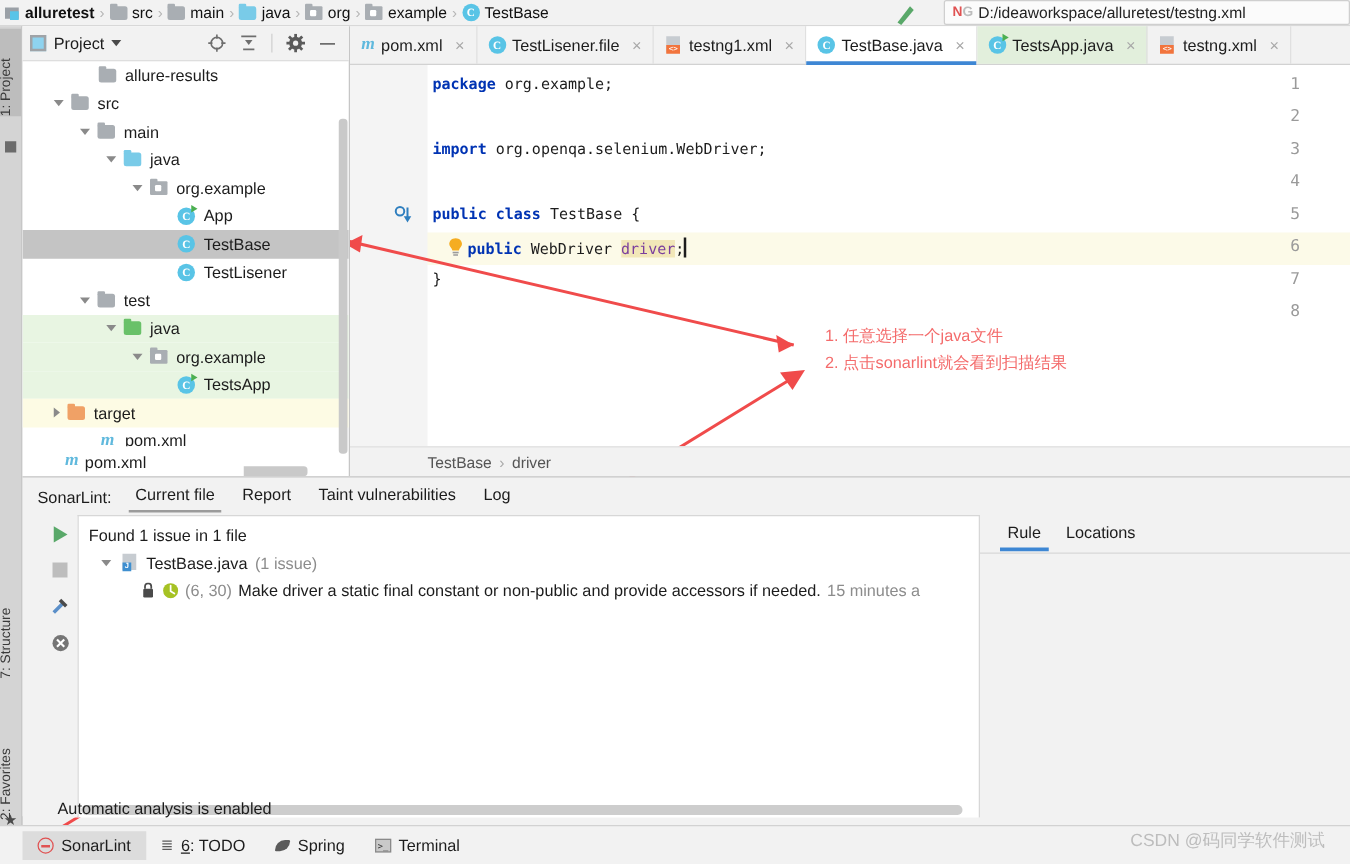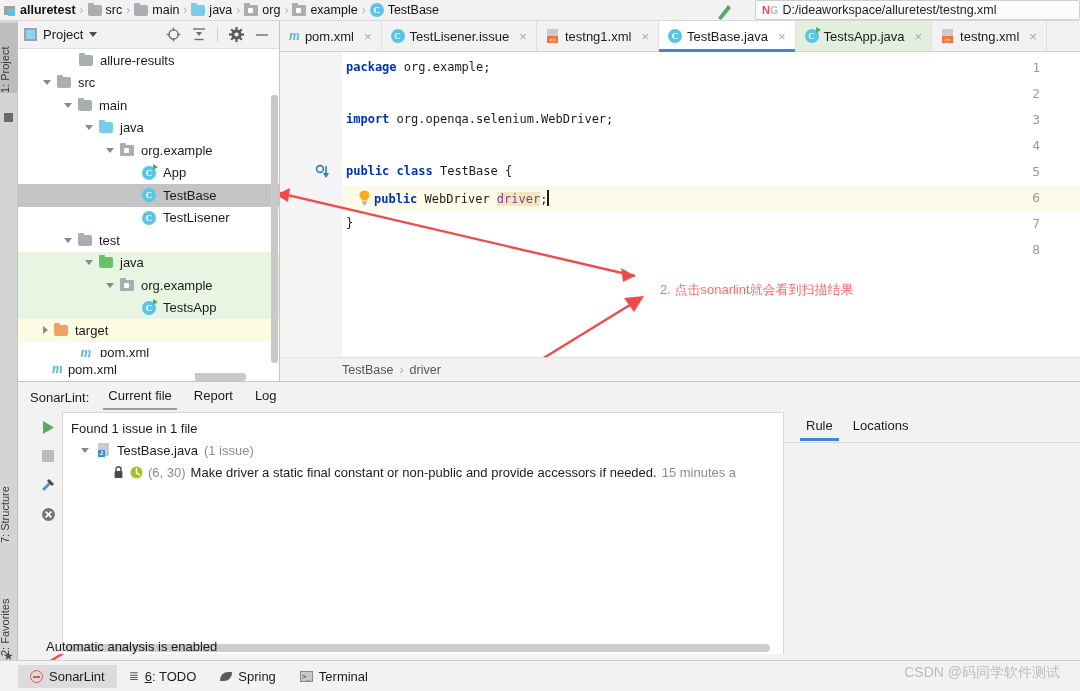--- a/index.html
+++ b/index.html
@@ -424,21 +424,21 @@
 
   <div class="tabbar">
 
   <div class="etab">
         <span class="ic-maven">m</span>
         <span>pom.xml</span>
         <span class="x">×</span>
       </div>
       <div class="etab">
         <span class="ic-class">C</span>
-        <span>TestLisener.issue</span>
+        <span>TestLisener.file</span>
         <span class="x">×</span>
       </div>
       <div class="etab">
         <span class="ic-xml"></span>
         <span>testng1.xml</span>
         <span class="x">×</span>
       </div>
       <div class="etab active">
         <span class="ic-class">C</span>
         <span>TestBase.java</span>
@@ -490,20 +490,21 @@
       <div class="cline" style="top:138px; left:32px;"><span class="kw">public</span><span class="pl"> WebDriver </span><span class="fld">driver</span><span class="pl">;</span><span class="caret"></span></div>
       <div class="cline" style="top:164px;"><span class="pl">}</span></div>
     </div>
 
     <svg style="position:absolute; left:0; top:0; width:800px; height:305px; pointer-events:none;">
       <line x1="-10" y1="139" x2="355" y2="224" stroke="#f04b4b" stroke-width="2.4"></line>
       <polygon points="355,224 341,216 343,230" fill="#f04b4b"></polygon>
       <polyline points="-4,143 10,136 8,150" fill="#f04b4b" stroke="none"></polyline>
     </svg>
 
+    <div class="annot" style="left:380px; top:206px;">1. 任意选择一个java文件</div>
     <div class="annot" style="left:380px; top:227px;">2. 点击sonarlint就会看到扫描结果</div>
   </div>
 
   <svg style="position:absolute; left:0; top:0; width:1080px; height:691px; pointer-events:none;">
     <line x1="44" y1="665" x2="638" y2="300" stroke="#f04b4b" stroke-width="2.4"></line>
     <polygon points="644,296 624,298 634,312" fill="#f04b4b"></polygon>
   </svg>
 
   <div class="editorfoot">
     <span class="bc">
@@ -513,20 +514,21 @@
   <div class="pomtab">
     <span class="ic-maven">m</span>
     <span>pom.xml</span>
   </div>
 
   <div class="sonarwin">
     <div class="sonar-tabs">
       <span class="sonar-label">SonarLint:</span>
       <span class="stab active">Current file</span>
       <span class="stab">Report</span>
+      <span class="stab">Taint vulnerabilities</span>
       <span class="stab">Log</span>
     </div>
 
     <div class="sonar-body">
       <div class="sonar-side">
         <span>
           <svg width="15" height="15" viewBox="0 0 15 15">
               <polygon points="2,1 13,7.5 2,14" fill="#59a869"></polygon>
             </svg>
         </span>

